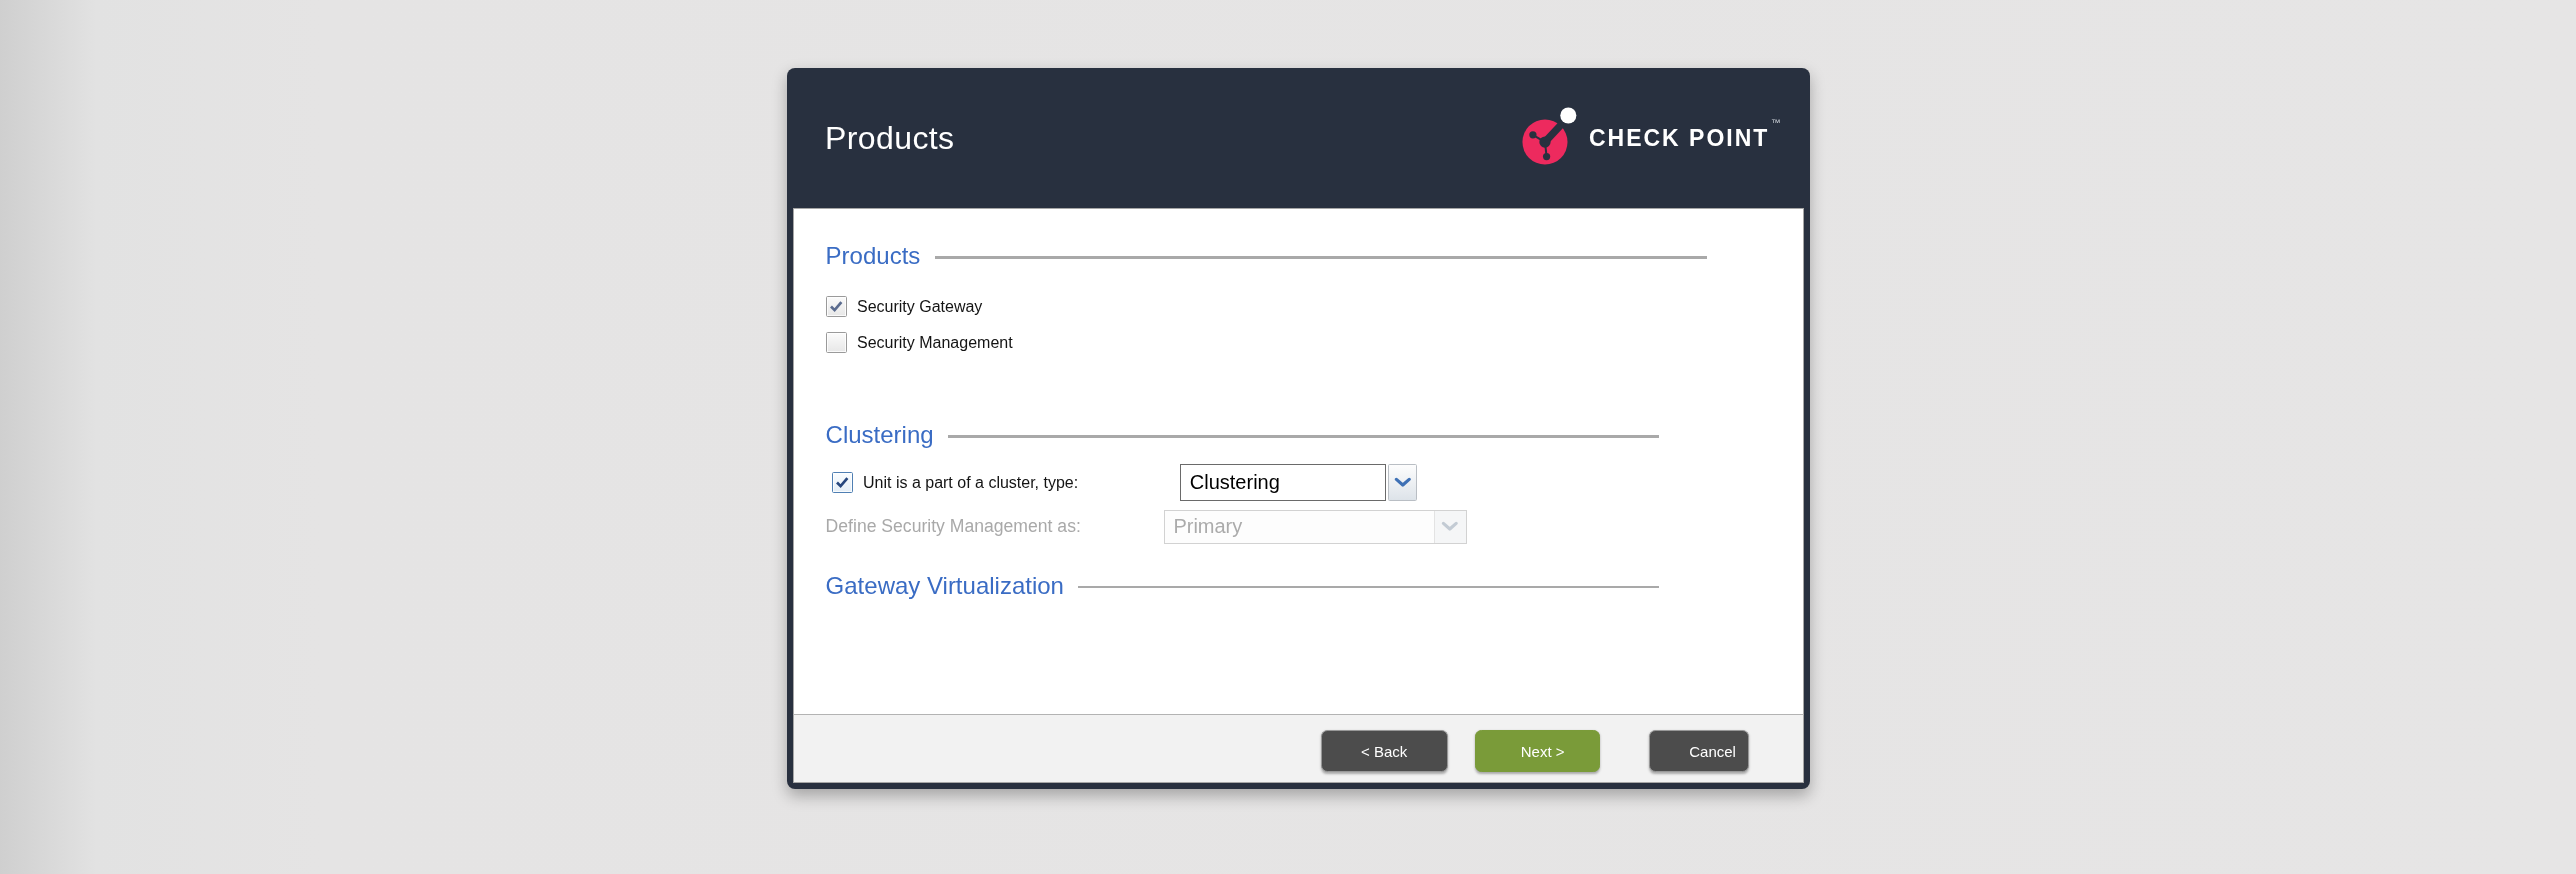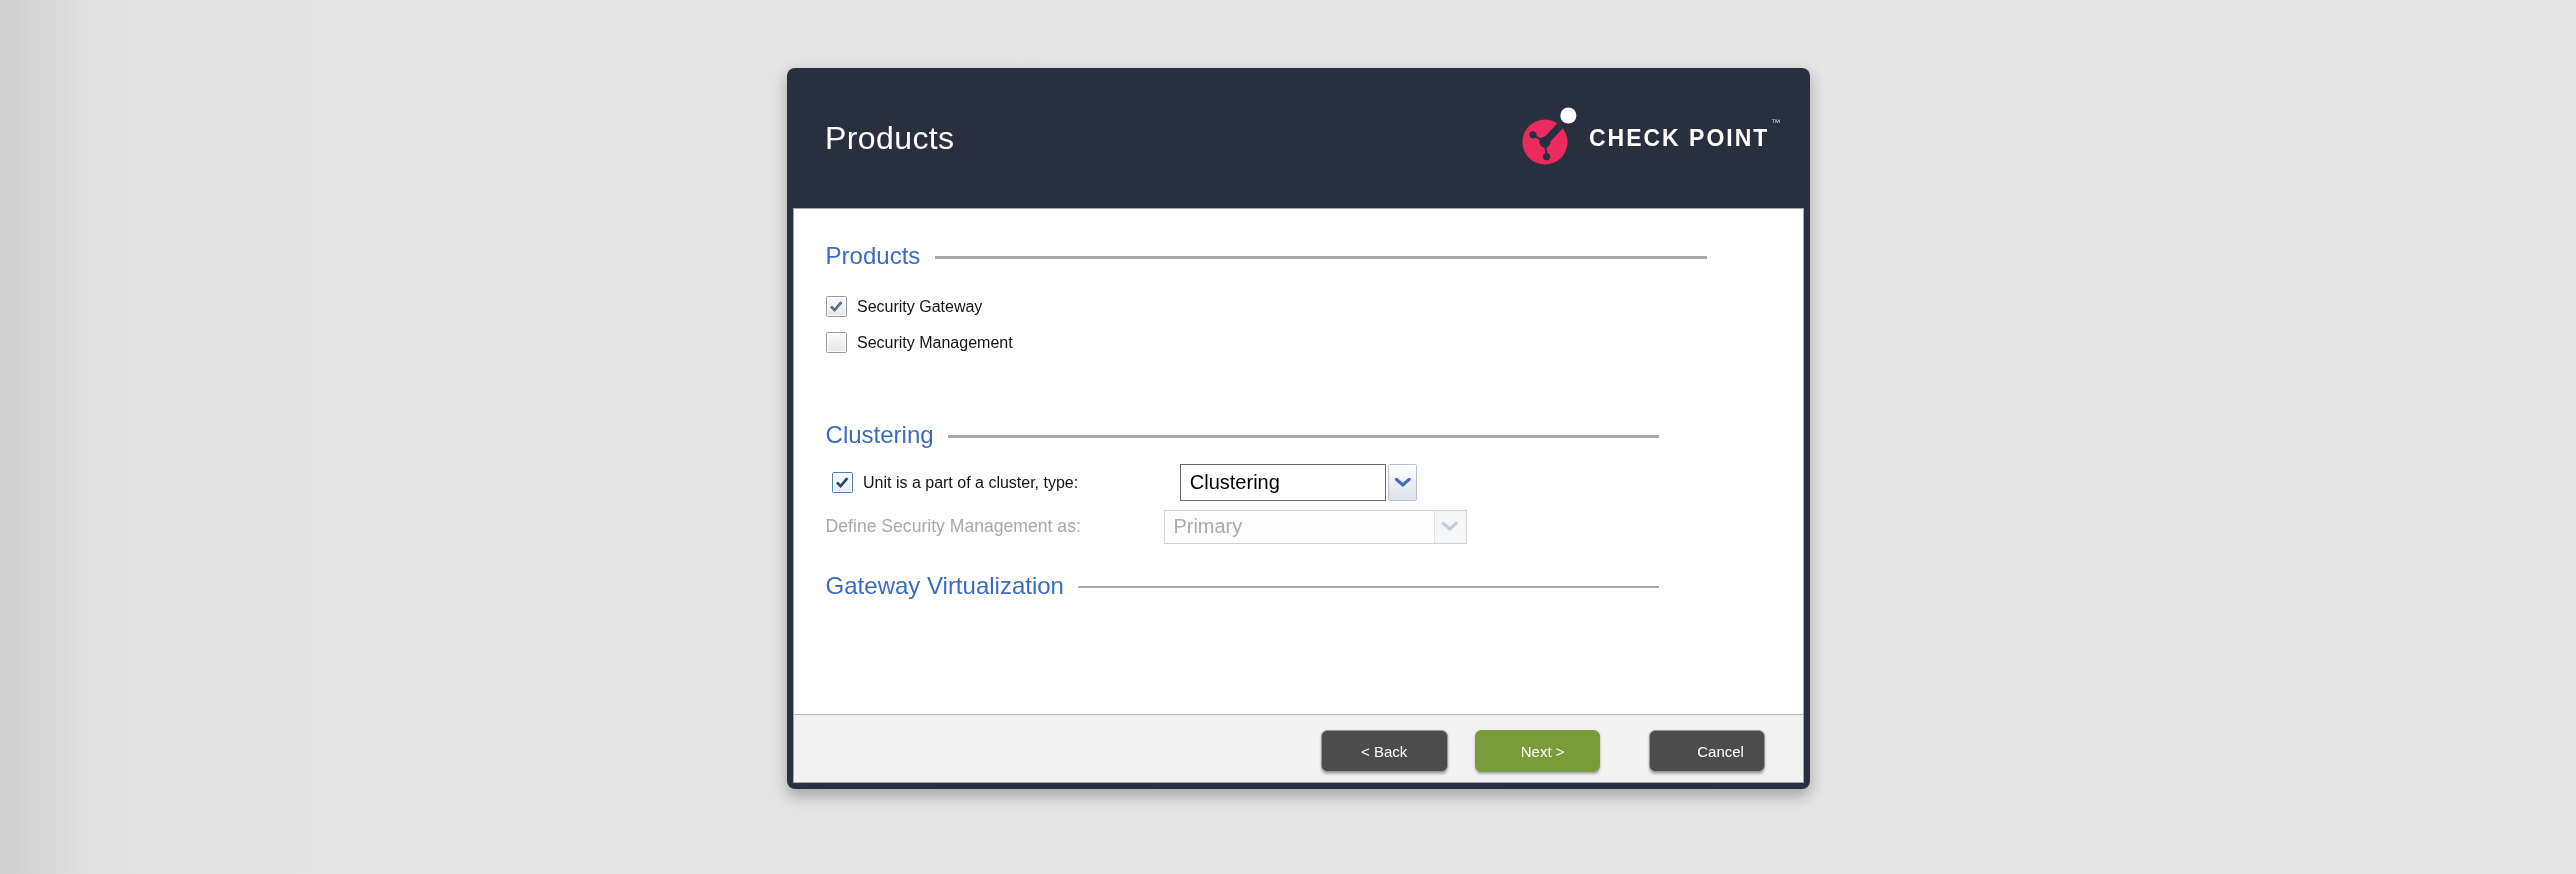--- a/index.html
+++ b/index.html
@@ -117,21 +117,21 @@
     border-radius: 6.4px; font-family: "Liberation Sans", sans-serif;
     font-size: 15px; color: #ffffff; text-align: center;
     display: flex; align-items: center; justify-content: center;
     cursor: default;
     box-shadow: 0 1.6px 2.4px rgba(0,0,0,0.30);
   }
   .btn-dark  { background: #4c4c4c; border: 1.6px solid #989898; }
   .btn-green { background: #7a9b39; border: 1.6px solid #7a9b39; padding-left: 11px; }
   .btn-back   { left: 527px;  width: 127px; }
   .btn-next   { left: 681px;  width: 125px; }
-  .btn-cancel { left: 855px; width: 116px; padding-left: 28px; }
+  .btn-cancel { left: 855px; width: 100px; padding-left: 28px; }
 </style>
 </head>
 <body>
 
 <div class="dialog">
 
   <div class="dlg-header">
     <div class="dlg-title">Products</div>
     <div class="brand">
       <svg width="58" height="66" viewBox="0 0 72 82">

